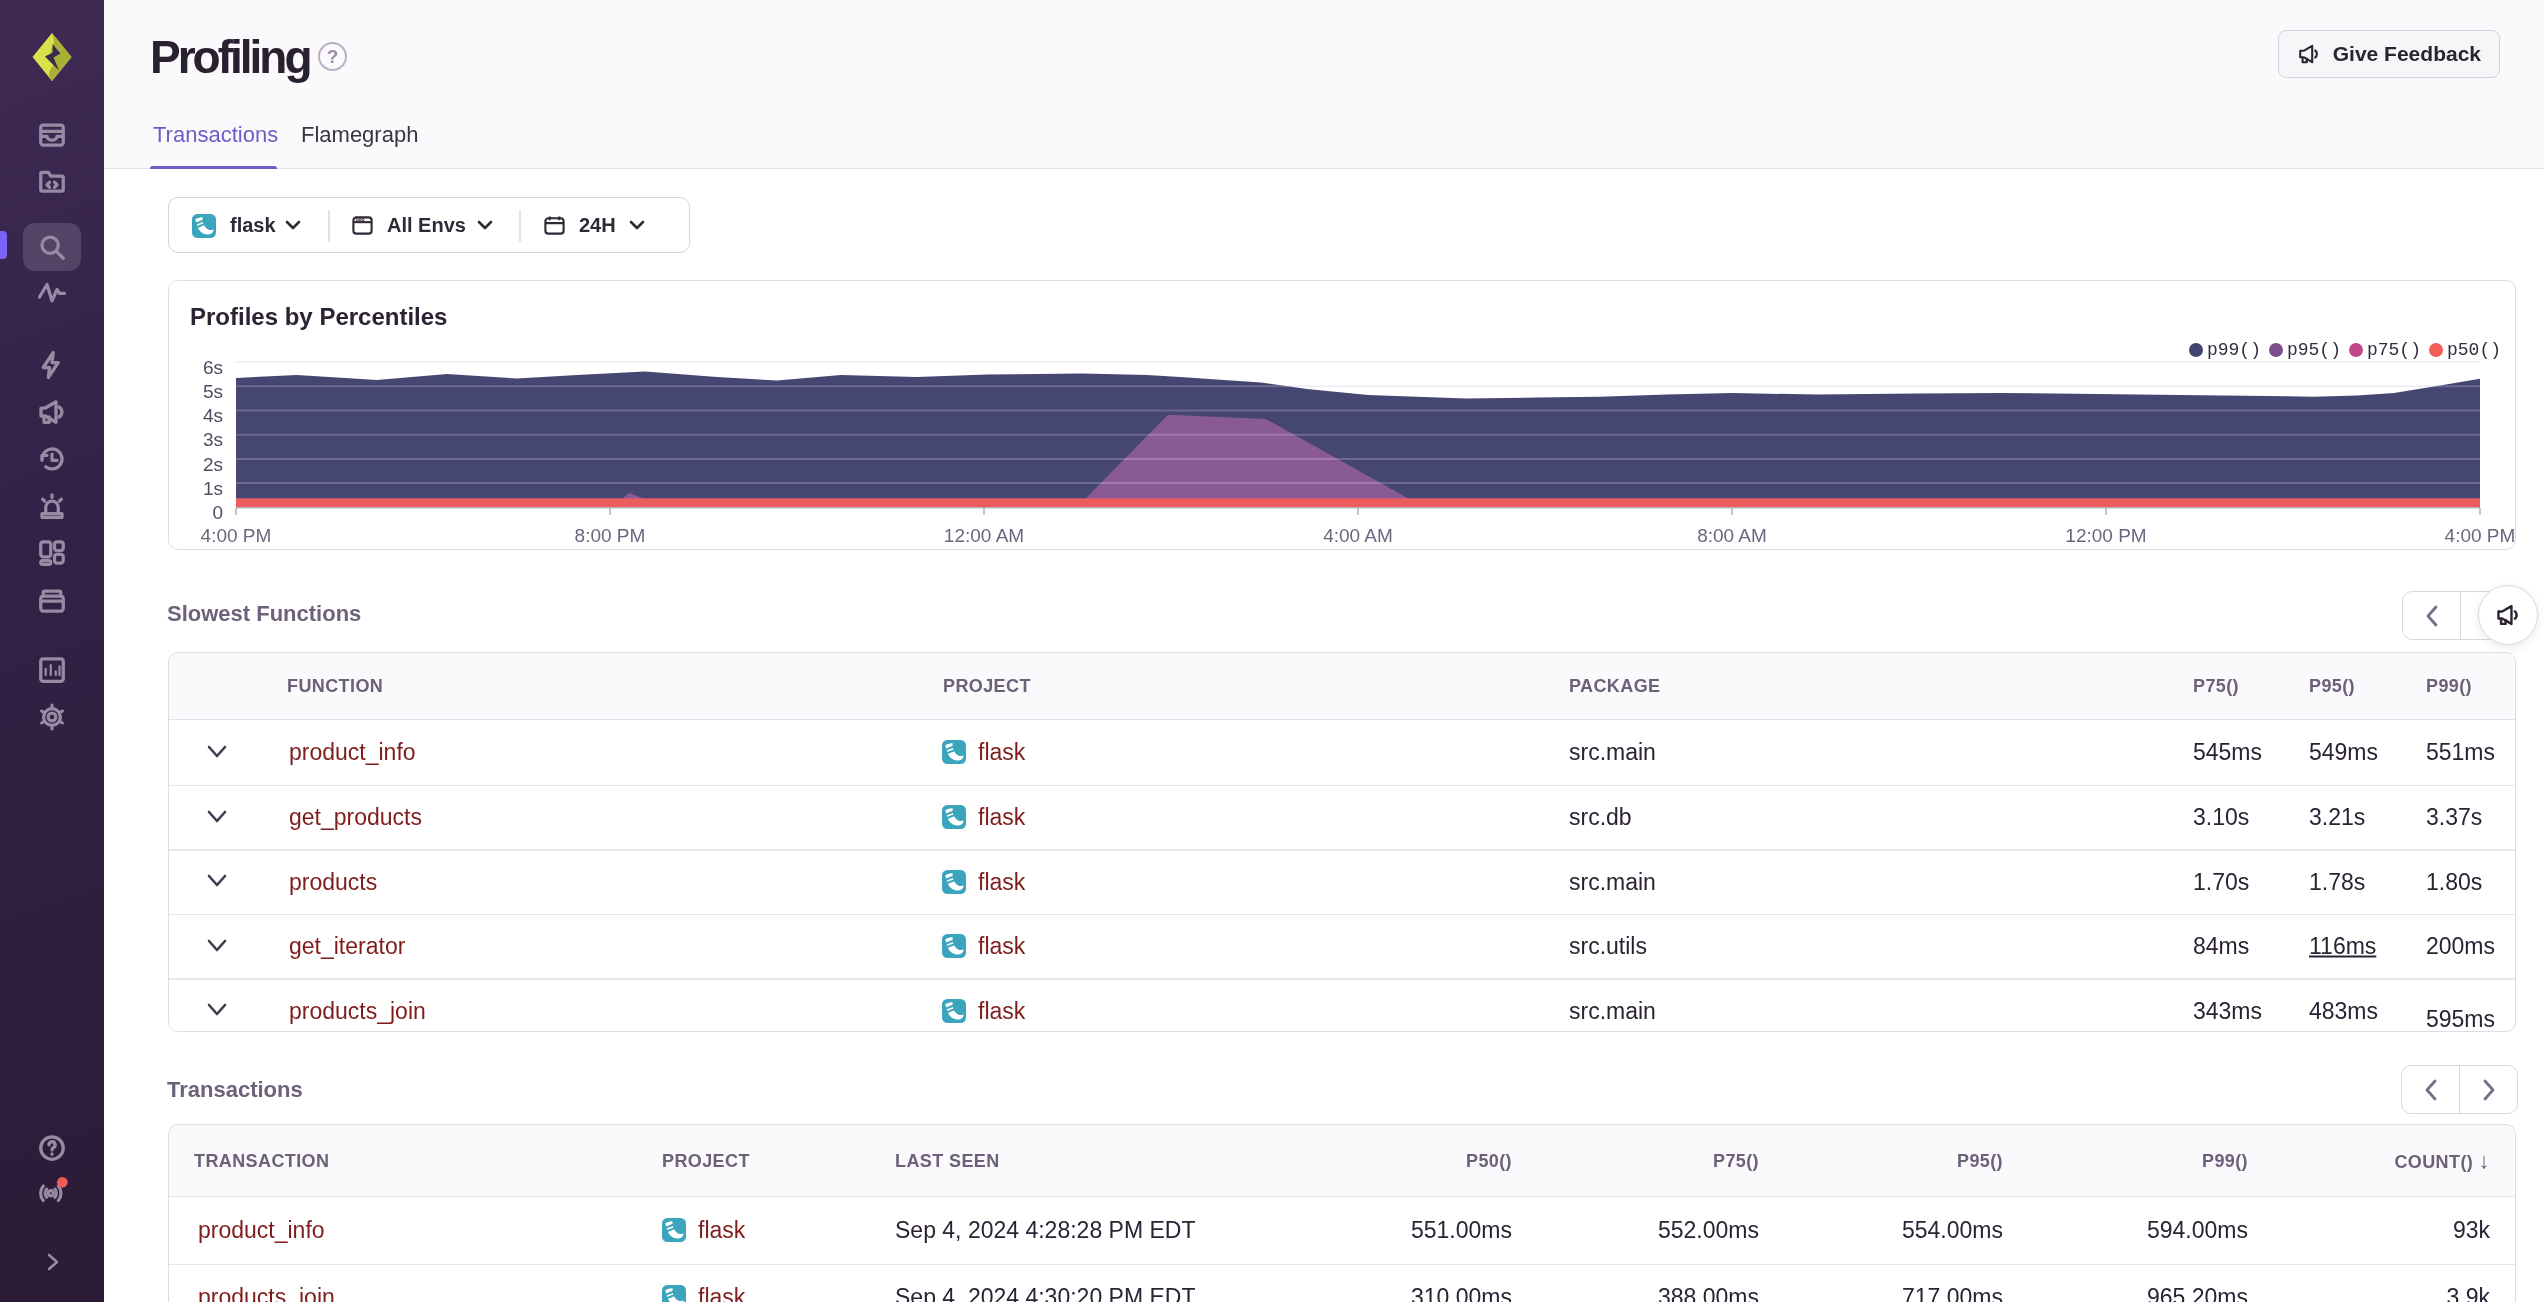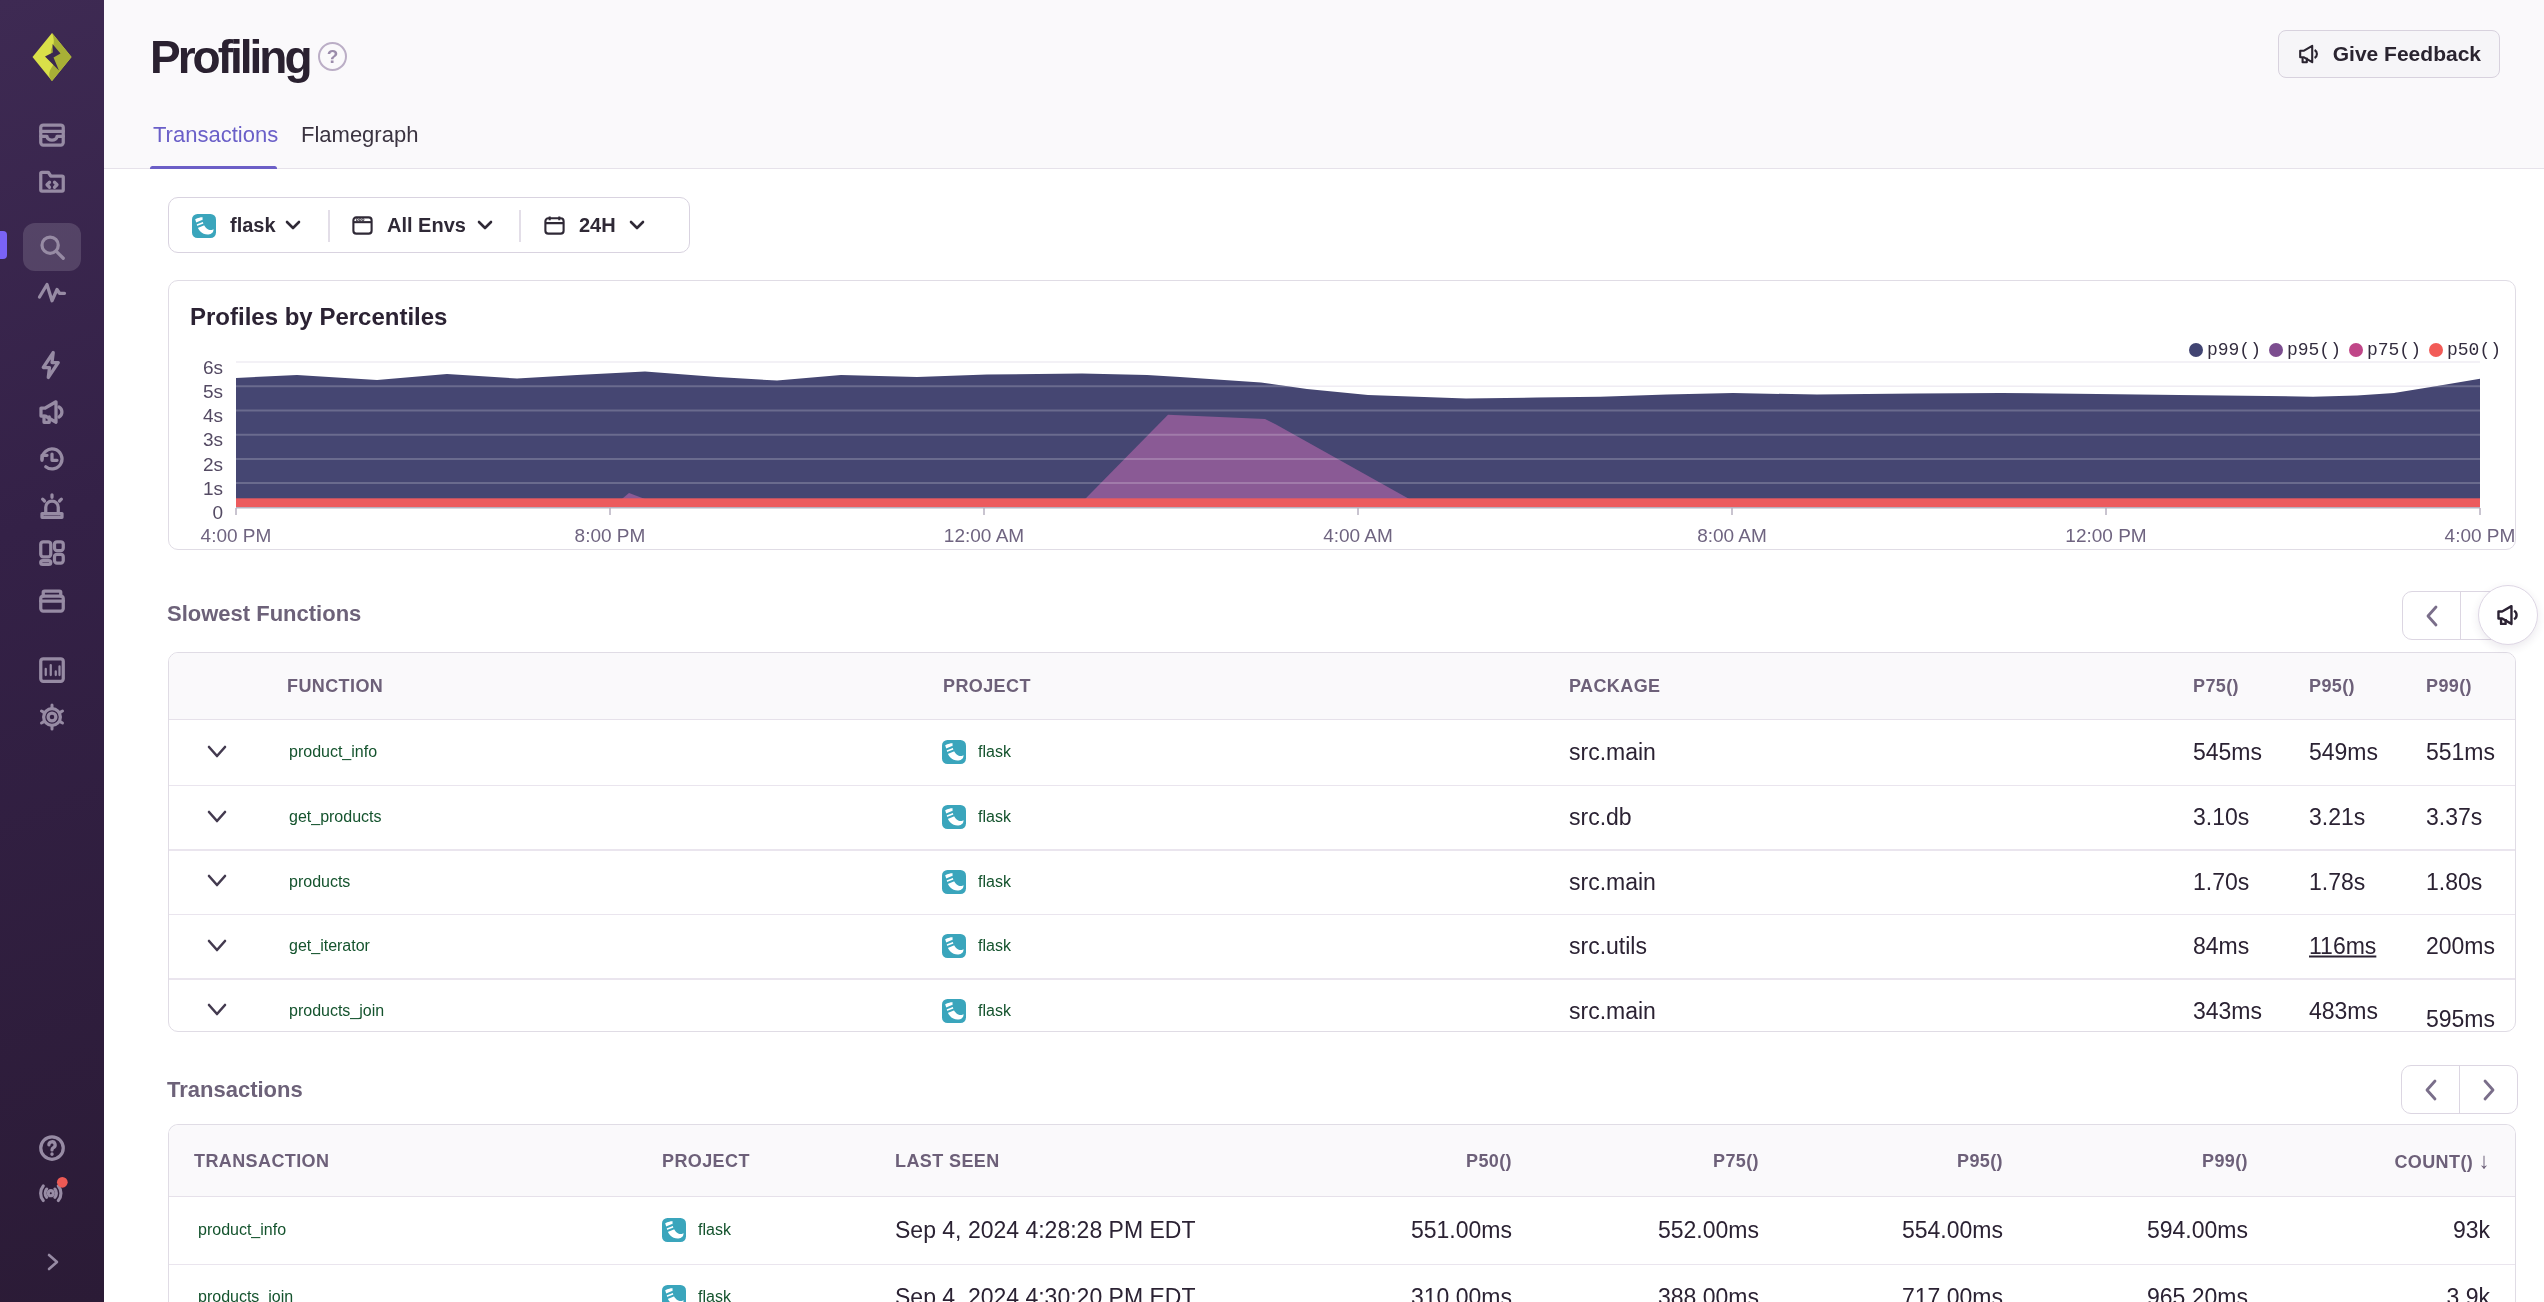--- a/index.html
+++ b/index.html
@@ -52,21 +52,21 @@
 .pager { position:absolute; width:117px; height:49px; border:1.5px solid #dcd6e2; border-radius:10px; background:#fff; display:flex; }
 .pager .pbtn { flex:1; display:flex; align-items:center; justify-content:center; }
 .pager .pbtn + .pbtn { border-left:1.5px solid #dcd6e2; }
 #fbCircle { position:absolute; width:60px; height:60px; border-radius:50%; background:#fff; border:1.5px solid #ded7e5; box-shadow:0 3px 9px rgba(60,40,80,0.10); display:flex; align-items:center; justify-content:center; z-index:3; }
 
 
 .tbl { position:absolute; left:48px; width:2348px; background:#fff; border:1.5px solid #e0dce5; border-radius:10px; overflow:hidden; }
 .thead { position:absolute; left:0; top:0; width:100%; background:#faf9fb; border-bottom:1.5px solid #e6e1ea; }
 .th { position:absolute; font-size:18px; font-weight:bold; color:#6d6079; letter-spacing:0.4px; transform:translateY(-50%); white-space:nowrap; }
 .td { position:absolute; font-size:23px; color:#2b2233; transform:translateY(-50%); white-space:nowrap; }
-.td.link, .th.link { color:#14532d; font-size:16px; }
+.td.link, .th.link { color:#7f1d1d; font-size:23px; }
 .rowline { position:absolute; left:0; width:100%; height:1.5px; background:#eae5ee; }
 .rt { transform:translate(-100%,-50%); }
 </style>
 </head>
 <body>
 
 <div id="sidebar">
 
   <svg class="icon" style="top:33px" width="66" height="66" viewBox="0 0 66 66">
     <path d="M33.5 0.5 C35.5 3 48 17 51.5 22.5 C45 26.5 40.5 30 39.5 31 C41 35 45.5 44 47 46.5 C41 41.5 25.5 28.5 21.5 24.5 C26.5 21.5 31.5 18.6 33.8 17.2 C32.5 13 30 4.5 33.5 0.5 Z" fill="none"></path>

